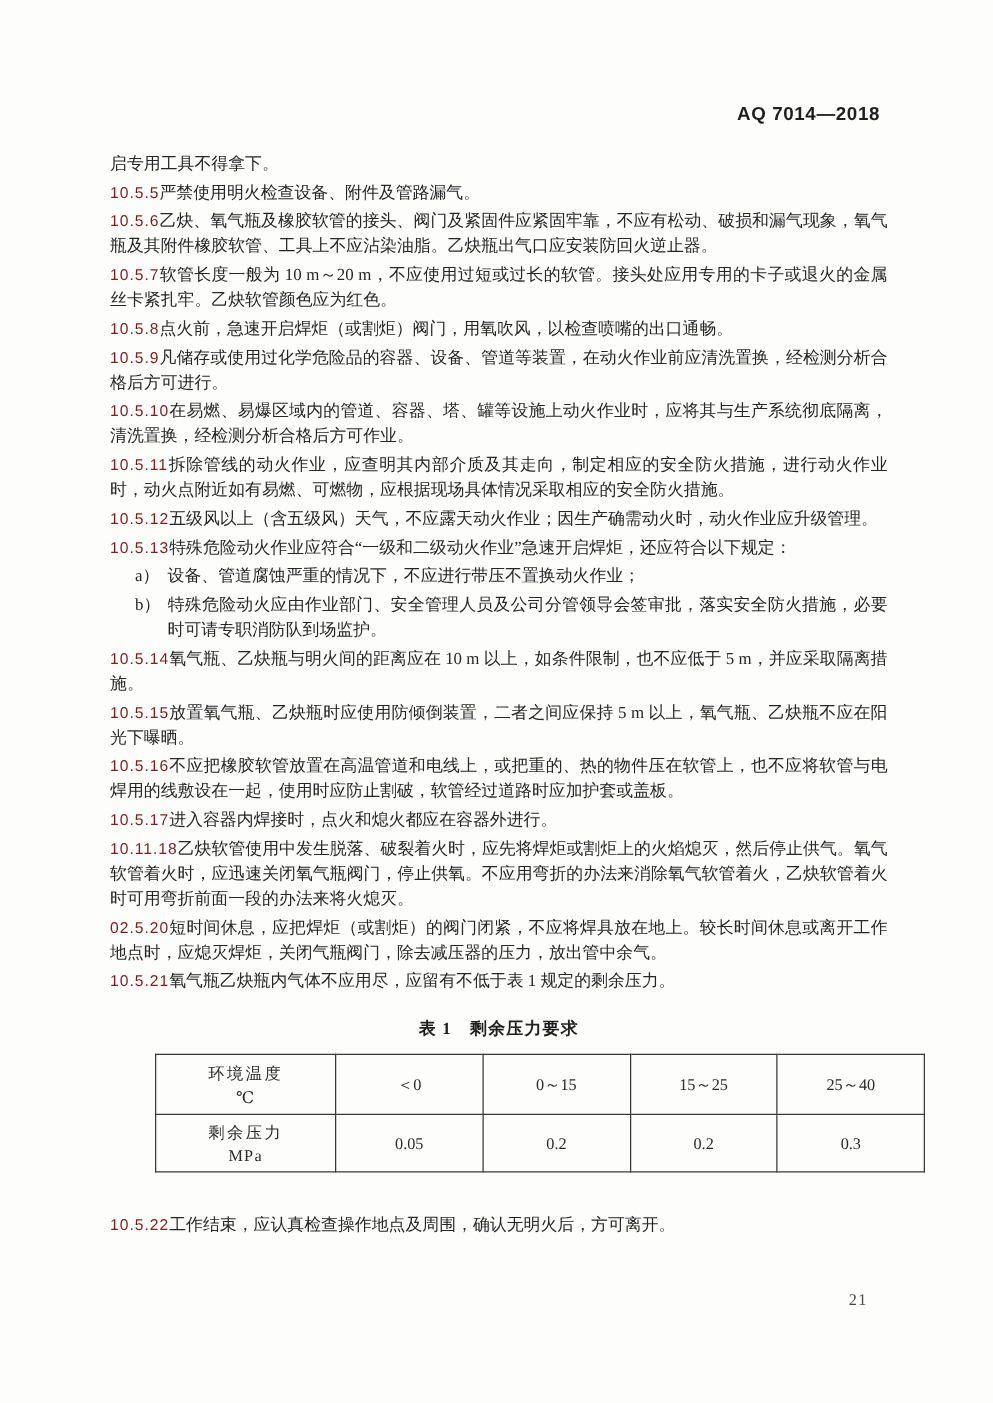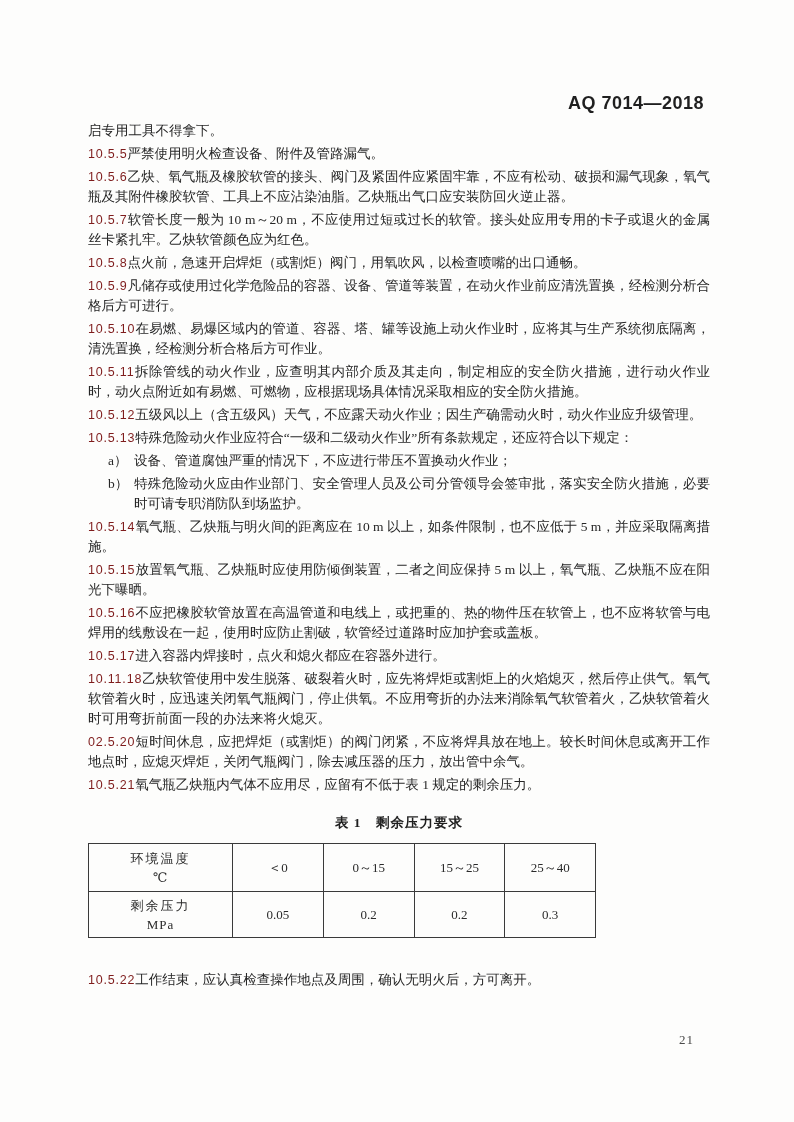--- a/index.html
+++ b/index.html
@@ -5,23 +5,23 @@
   html,body { margin:0; padding:0; }
   body {
     width:794px; height:1122px;
     background:#fdfdfc;
     position:relative;
     font-family:"Liberation Serif","DejaVu Serif",serif;
     color:#262626;
     overflow:hidden;
   }
   .std-code {
-    position:absolute; top:93px; right:90px;
+    position:absolute; top:83px; right:90px;
     font-family:"Liberation Sans","DejaVu Sans",sans-serif;
-    font-weight:700; font-size:18px; letter-spacing:0.5px;
+    font-weight:700; font-size:15px; letter-spacing:0.5px;
     color:#1f1f1f;
   }
   .content {
     position:absolute; left:88px; top:121px; width:622px;
     font-size:13.5px; line-height:20px;
     text-align:justify;
   }
   p.para { margin:0 0 3px 0; }
   .num {
     font-family:"Liberation Sans","DejaVu Sans",sans-serif;
@@ -32,22 +32,22 @@
   p.sub { margin:0 0 3px 0; padding-left:46px; text-indent:-26px; }
   .marker { display:inline-block; width:26px; text-indent:0; }
   .table-block { margin-top:18px; }
   .table-title {
     text-align:center;
     font-family:Liberation Serif, serif;
     font-weight:700; font-size:13.5px; letter-spacing:1px;
     color:#1f1f1f;
   }
   table.req {
-    width:508px; margin-top:10px;
-    border-collapse:collapse; table-layout:fixed;
+    width:616px; margin-top:10px;
+    border-collapse:collapse; table-layout:fixed;margin-left:36px;
   }
   table.req td {
     border:1.6px solid #3a3a3a;
     text-align:center; vertical-align:middle;
     font-size:13px; color:#2a2a2a;
     padding:0;
   }
   table.req col.c-label { width:144px; }
   tr.r-head td { height:47px; }
   tr.r-data td { height:45px; }
@@ -77,21 +77,21 @@
   <p class="para"><span class="num">10.5.8</span><span>点火前，急速开启焊炬（或割炬）阀门，用氧吹风，以检查喷嘴的出口通畅。</span></p>
 
   <p class="para"><span class="num">10.5.9</span><span>凡储存或使用过化学危险品的容器、设备、管道等装置，在动火作业前应清洗置换，经检测分析合格后方可进行。</span></p>
 
   <p class="para"><span class="num">10.5.10</span><span>在易燃、易爆区域内的管道、容器、塔、罐等设施上动火作业时，应将其与生产系统彻底隔离，清洗置换，经检测分析合格后方可作业。</span></p>
 
   <p class="para"><span class="num">10.5.11</span><span>拆除管线的动火作业，应查明其内部介质及其走向，制定相应的安全防火措施，进行动火作业时，动火点附近如有易燃、可燃物，应根据现场具体情况采取相应的安全防火措施。</span></p>
 
   <p class="para"><span class="num">10.5.12</span><span>五级风以上（含五级风）天气，不应露天动火作业；因生产确需动火时，动火作业应升级管理。</span></p>
 
-  <p class="para"><span class="num">10.5.13</span><span>特殊危险动火作业应符合“一级和二级动火作业”所有条款规定，还应符合以下规定：</span></p>
+  <p class="para"><span class="num">10.5.13</span><span>特殊危险动火作业应符合“一级和二级动火作业”急速开启焊炬，还应符合以下规定：</span></p>
 
   <p class="sub"><span class="marker">a）</span><span>设备、管道腐蚀严重的情况下，不应进行带压不置换动火作业；</span></p>
 
   <p class="sub"><span class="marker">b）</span><span>特殊危险动火应由作业部门、安全管理人员及公司分管领导会签审批，落实安全防火措施，必要时可请专职消防队到场监护。</span></p>
 
   <p class="para"><span class="num">10.5.14</span><span>氧气瓶、乙炔瓶与明火间的距离应在 10 m 以上，如条件限制，也不应低于 5 m，并应采取隔离措施。</span></p>
 
   <p class="para"><span class="num">10.5.15</span><span>放置氧气瓶、乙炔瓶时应使用防倾倒装置，二者之间应保持 5 m 以上，氧气瓶、乙炔瓶不应在阳光下曝晒。</span></p>
 
   <p class="para"><span class="num">10.5.16</span><span>不应把橡胶软管放置在高温管道和电线上，或把重的、热的物件压在软管上，也不应将软管与电焊用的线敷设在一起，使用时应防止割破，软管经过道路时应加护套或盖板。</span></p>

